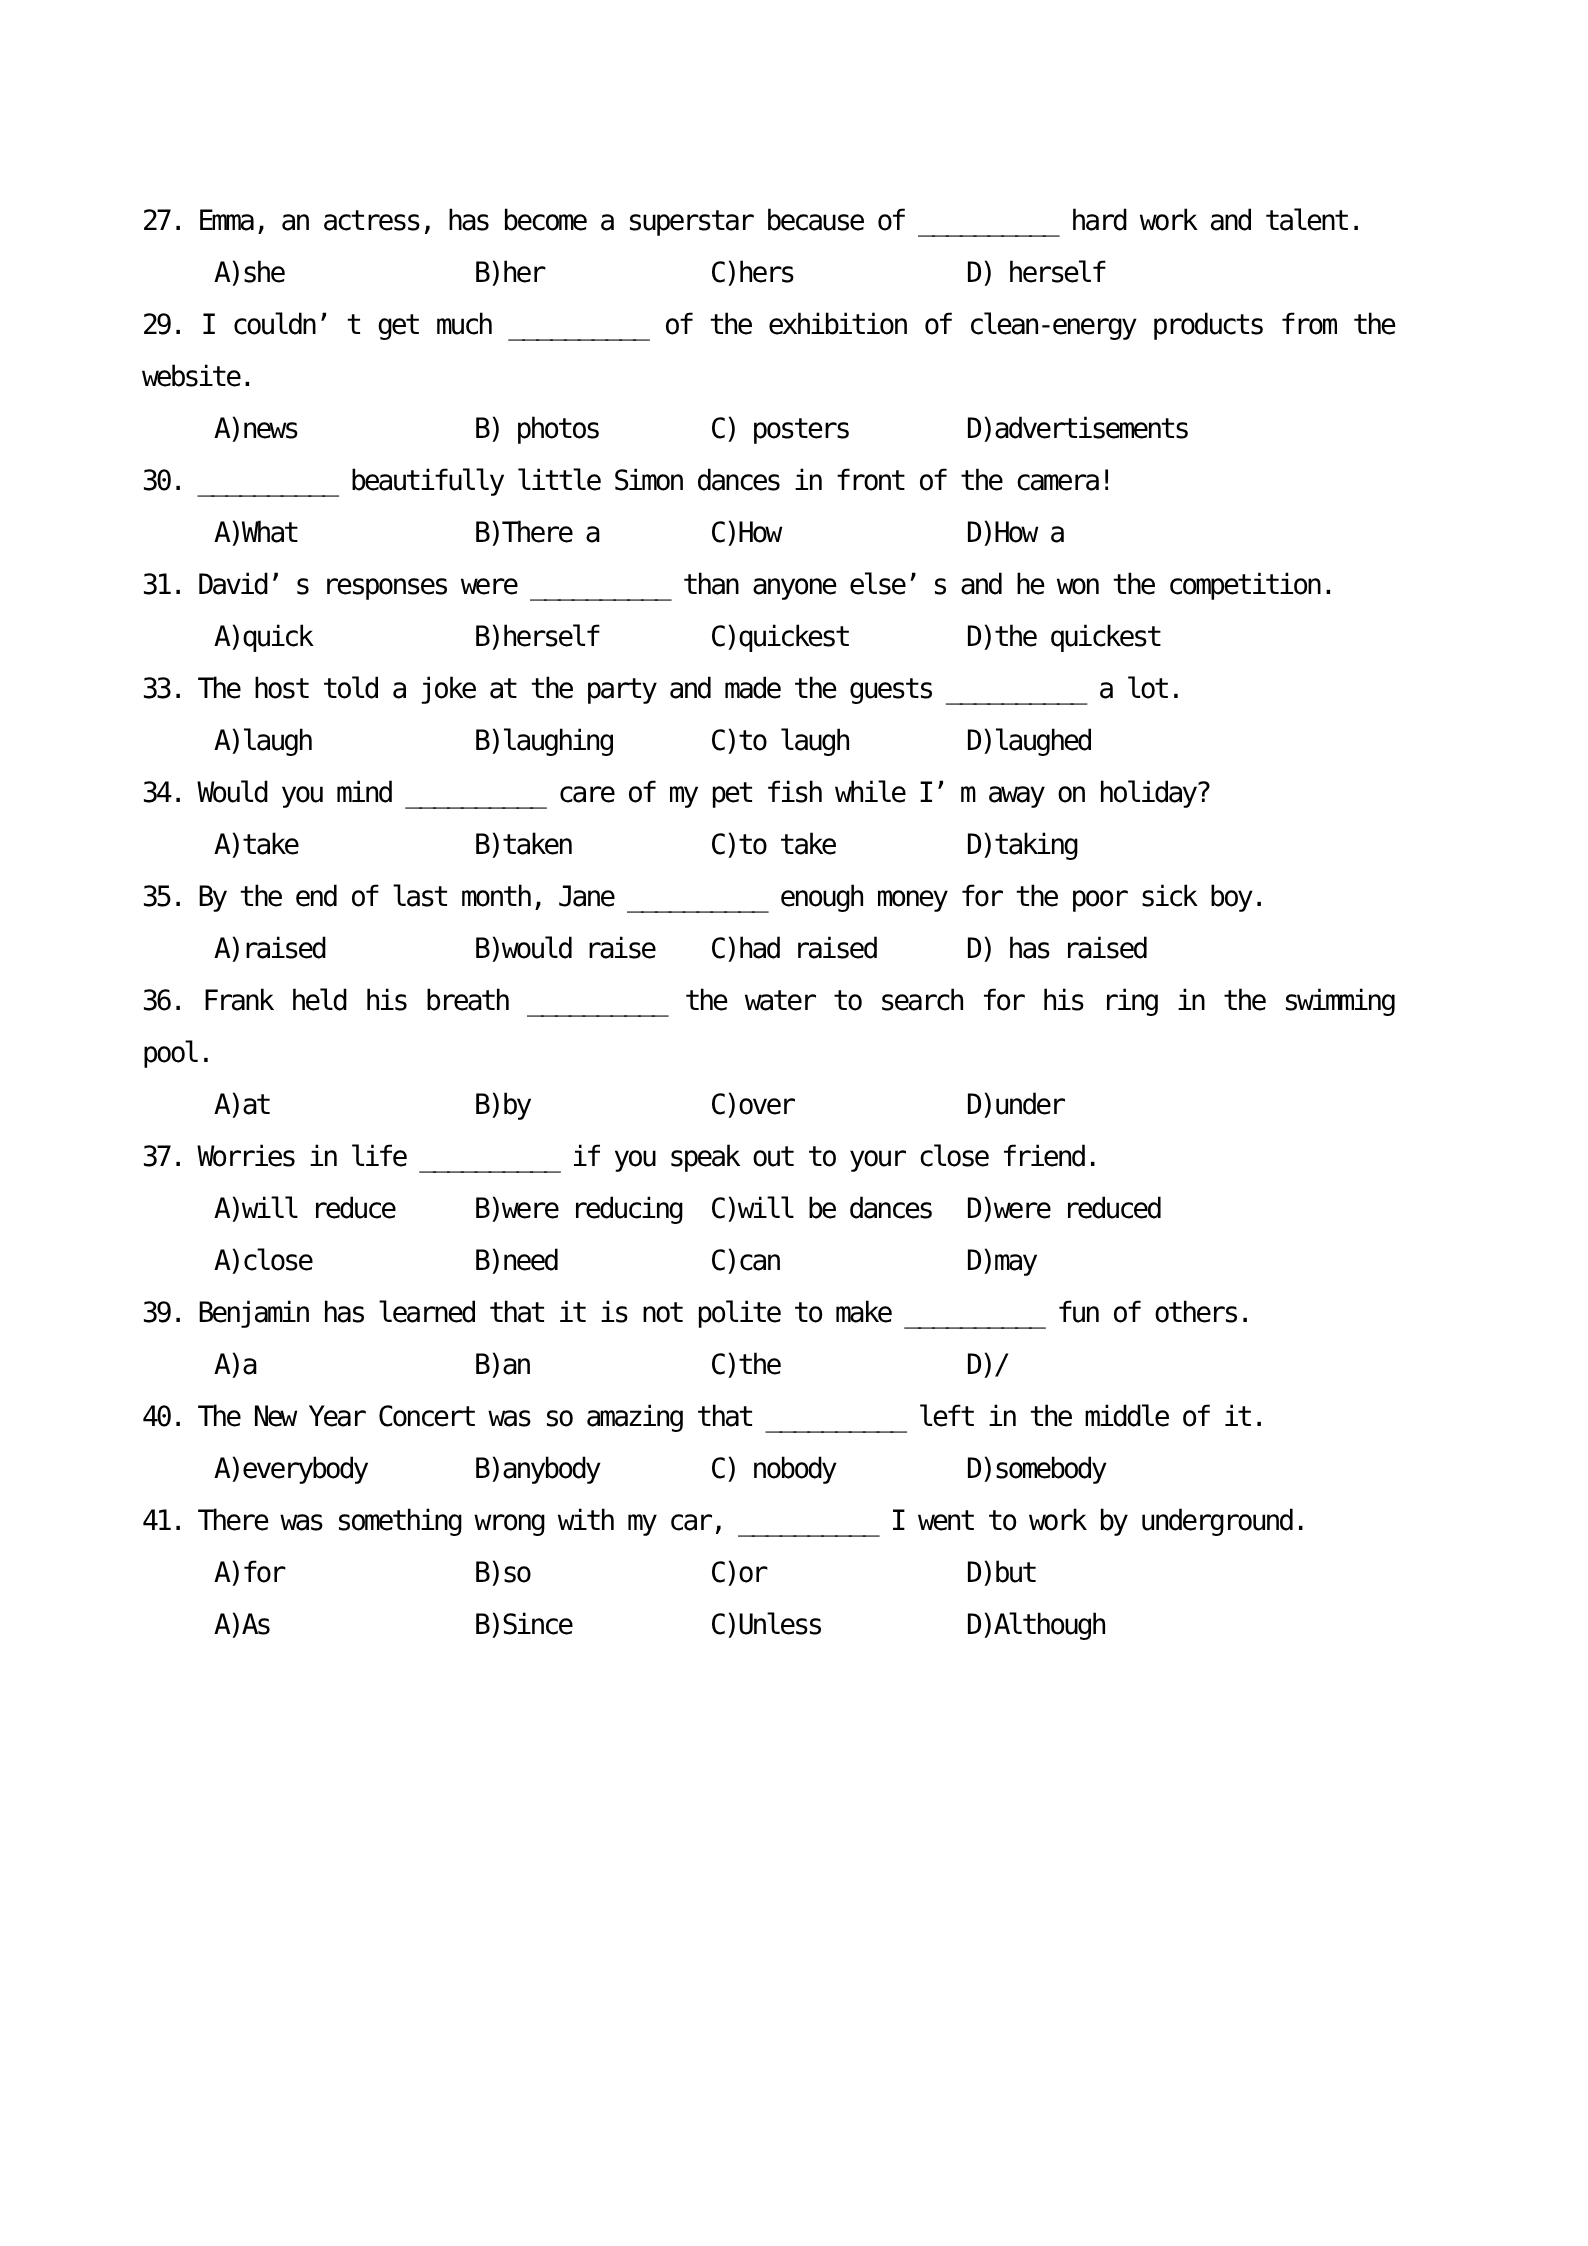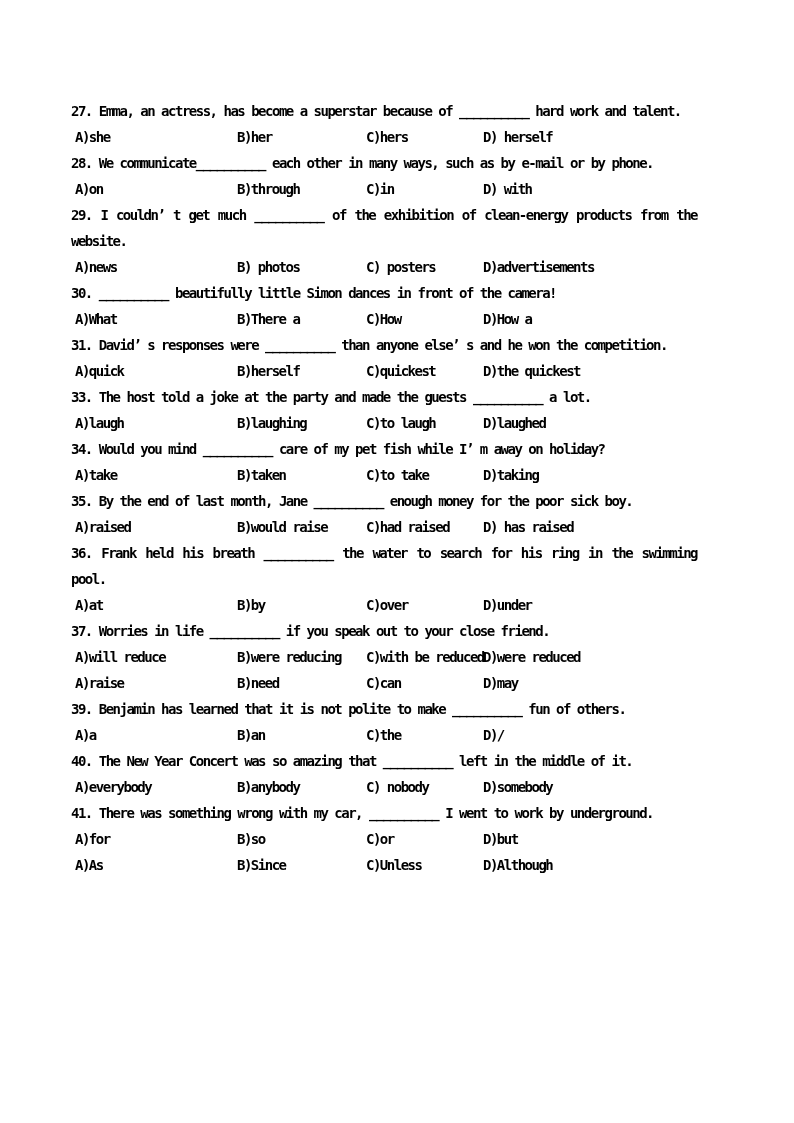--- a/index.html
+++ b/index.html
@@ -16,67 +16,57 @@
     font-size: 14px;
     letter-spacing: -1.5px;
     line-height: 26px;
   }
   .page {
     box-sizing: border-box;
     width: 768px;
     height: 1123px;
     padding: 98px 71px 0 71px;
     background: #ffffff;
-    font-weight: bold;
   }
   .question { margin: 0; }
   .q-text {
     margin: 0;
     text-align: justify;
     white-space: normal;
   }
   .q-num { white-space: pre; }
   .opts {
     position: relative;
     height: 26px;
   }
   .opt {
     position: absolute;
     top: 0;
     white-space: pre;
   }
-  .opt:nth-child(1) { left: 4px; text-align: right; }
+  .opt:nth-child(1) { left: 36px; text-align: right; }
   .opt:nth-child(2) { left: 166px; }
-  .opt:nth-child(3) { left: 295px; }
+  .opt:nth-child(3) { left: 284px; }
   .opt:nth-child(4) { left: 412px; }
 </style>
 </head>
 <body style="background: rgb(255, 255, 255); color: rgb(0, 0, 0);">
 
 <div class="page">
   <div id="question-list">
   <div class="question">
     <p class="q-text"><span class="q-num">27.</span> <span class="q-body">Emma, an actress, has become a superstar because of __________ hard work and talent.</span></p>
     <div class="opts">
           <span class="opt">A)she</span>
           <span class="opt">B)her</span>
           <span class="opt">C)hers</span>
           <span class="opt">D) herself</span>
         </div>
   </div>
 
-  <div class="question">
-    <p class="q-text"><span class="q-num">28.</span> <span class="q-body">We communicate__________ each other in many ways, such as by e-mail or by phone.</span></p>
-    <div class="opts">
-          <span class="opt">A)on</span>
-          <span class="opt">B)through</span>
-          <span class="opt">C)in</span>
-          <span class="opt">D) with</span>
-        </div>
-  </div>
 
   <div class="question">
     <p class="q-text"><span class="q-num">29.</span> <span class="q-body">I couldn’ t get much __________ of the exhibition of clean-energy products from the website.</span></p>
     <div class="opts">
           <span class="opt">A)news</span>
           <span class="opt">B) photos</span>
           <span class="opt">C) posters</span>
           <span class="opt">D)advertisements</span>
         </div>
   </div>
@@ -140,28 +130,28 @@
           <span class="opt">C)over</span>
           <span class="opt">D)under</span>
         </div>
   </div>
 
   <div class="question">
     <p class="q-text"><span class="q-num">37.</span> <span class="q-body">Worries in life __________ if you speak out to your close friend.</span></p>
     <div class="opts">
           <span class="opt">A)will reduce</span>
           <span class="opt">B)were reducing</span>
-          <span class="opt">C)with be reduced</span>
+          <span class="opt">C)will be dances</span>
           <span class="opt">D)were reduced</span>
         </div>
   </div>
 
   <div class="question">
     <div class="opts">
-          <span class="opt">A)raise</span>
+          <span class="opt">A)close</span>
           <span class="opt">B)need</span>
           <span class="opt">C)can</span>
           <span class="opt">D)may</span>
         </div>
   </div>
 
   <div class="question">
     <p class="q-text"><span class="q-num">39.</span> <span class="q-body">Benjamin has learned that it is not polite to make __________ fun of others.</span></p>
     <div class="opts">
           <span class="opt">A)a</span>

